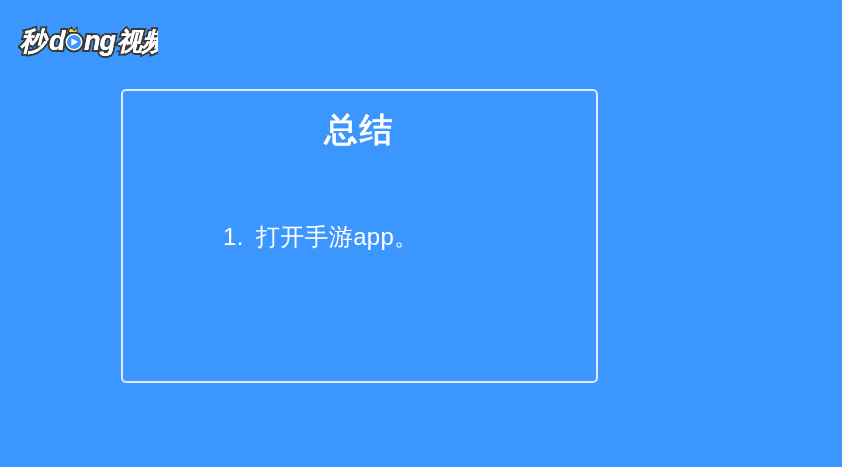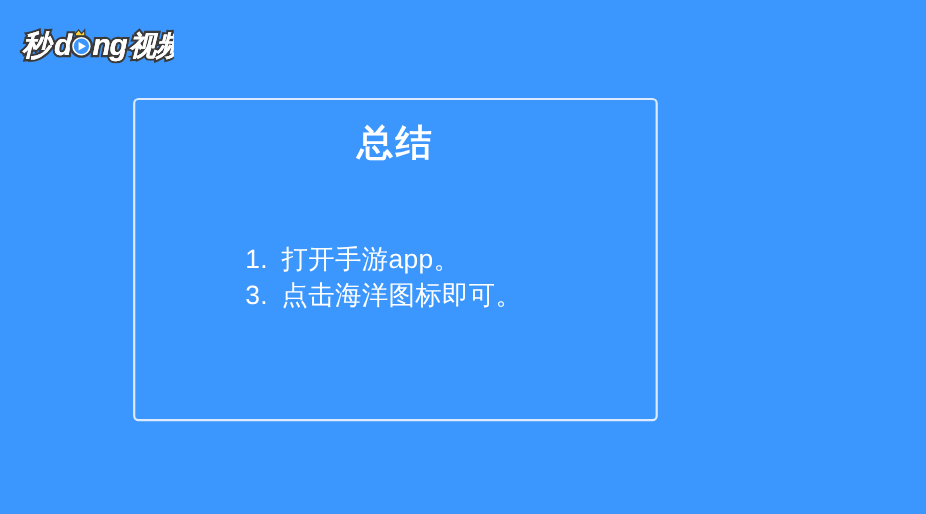--- a/index.html
+++ b/index.html
@@ -115,18 +115,14 @@
 
 <div id="summary-card">
 
   <h1 id="card-title">总结</h1>
 
   <ul id="summary-list">
     <li>
       <span class="marker">1.</span>
       <span>打开手游app。</span>
     </li>
-    <li>
-      <span class="marker">3.</span>
-      <span>点击海洋图标即可。</span>
-    </li>
   </ul>
 </div>
 
 </body></html>

